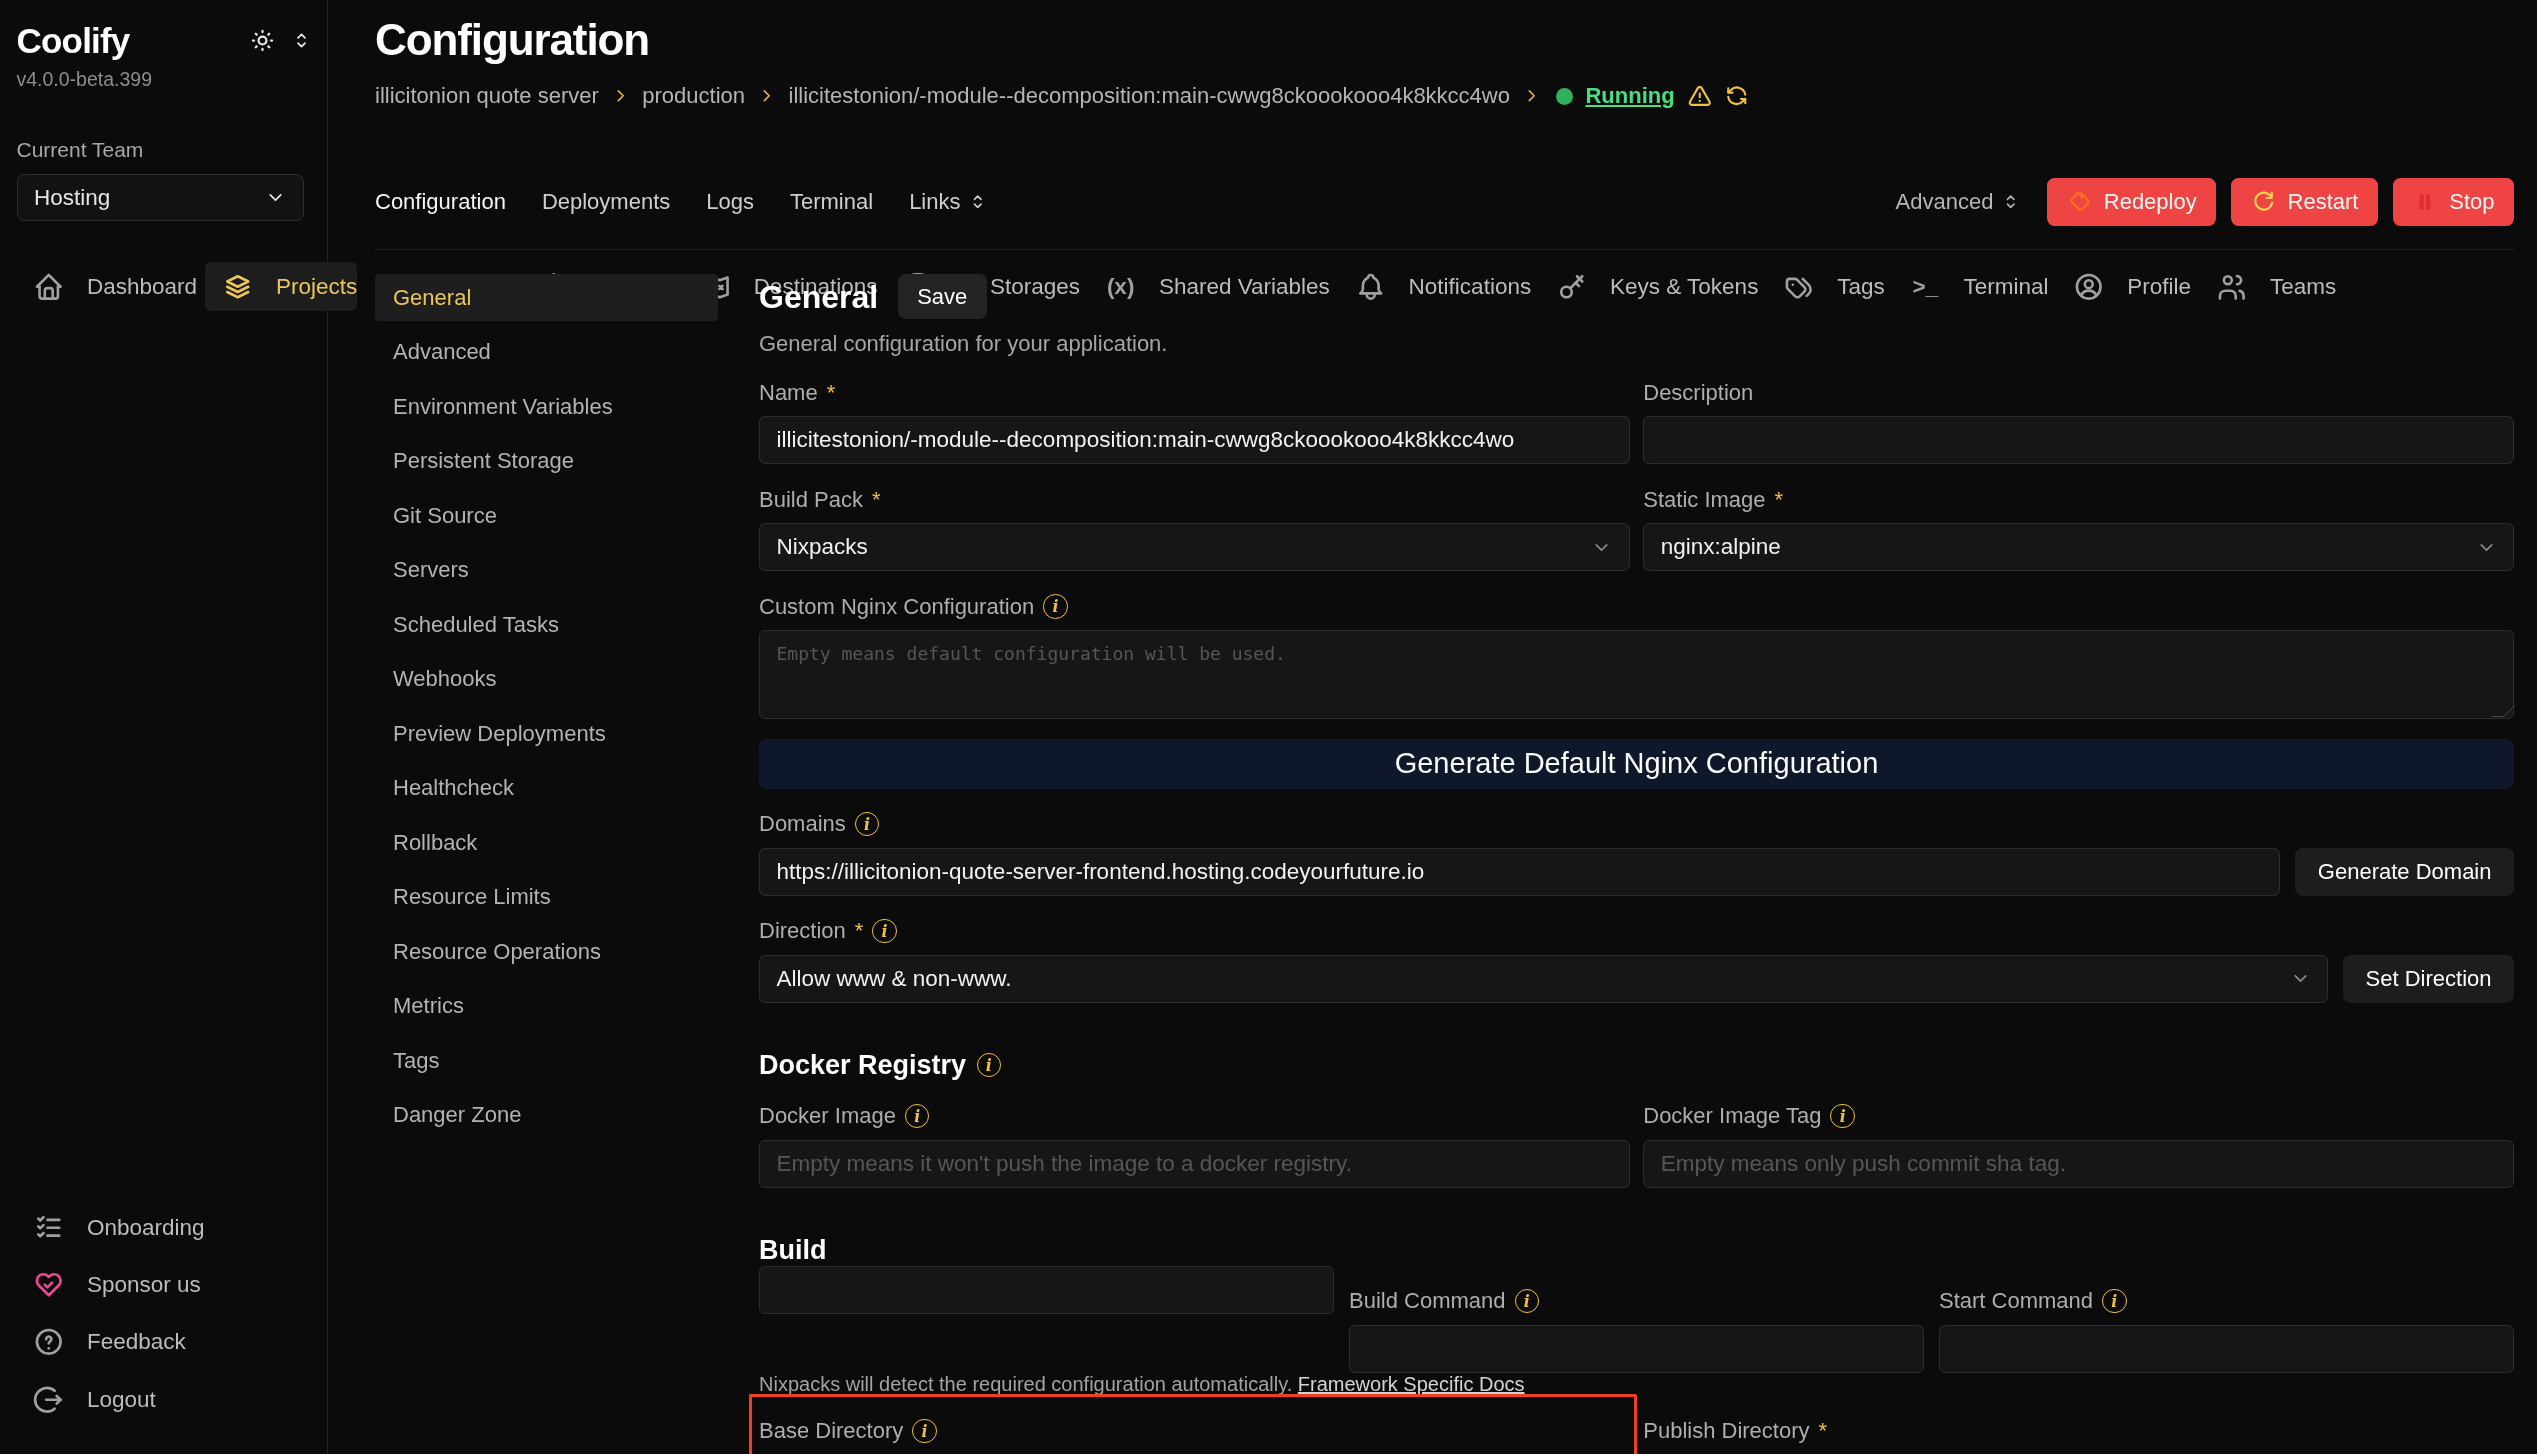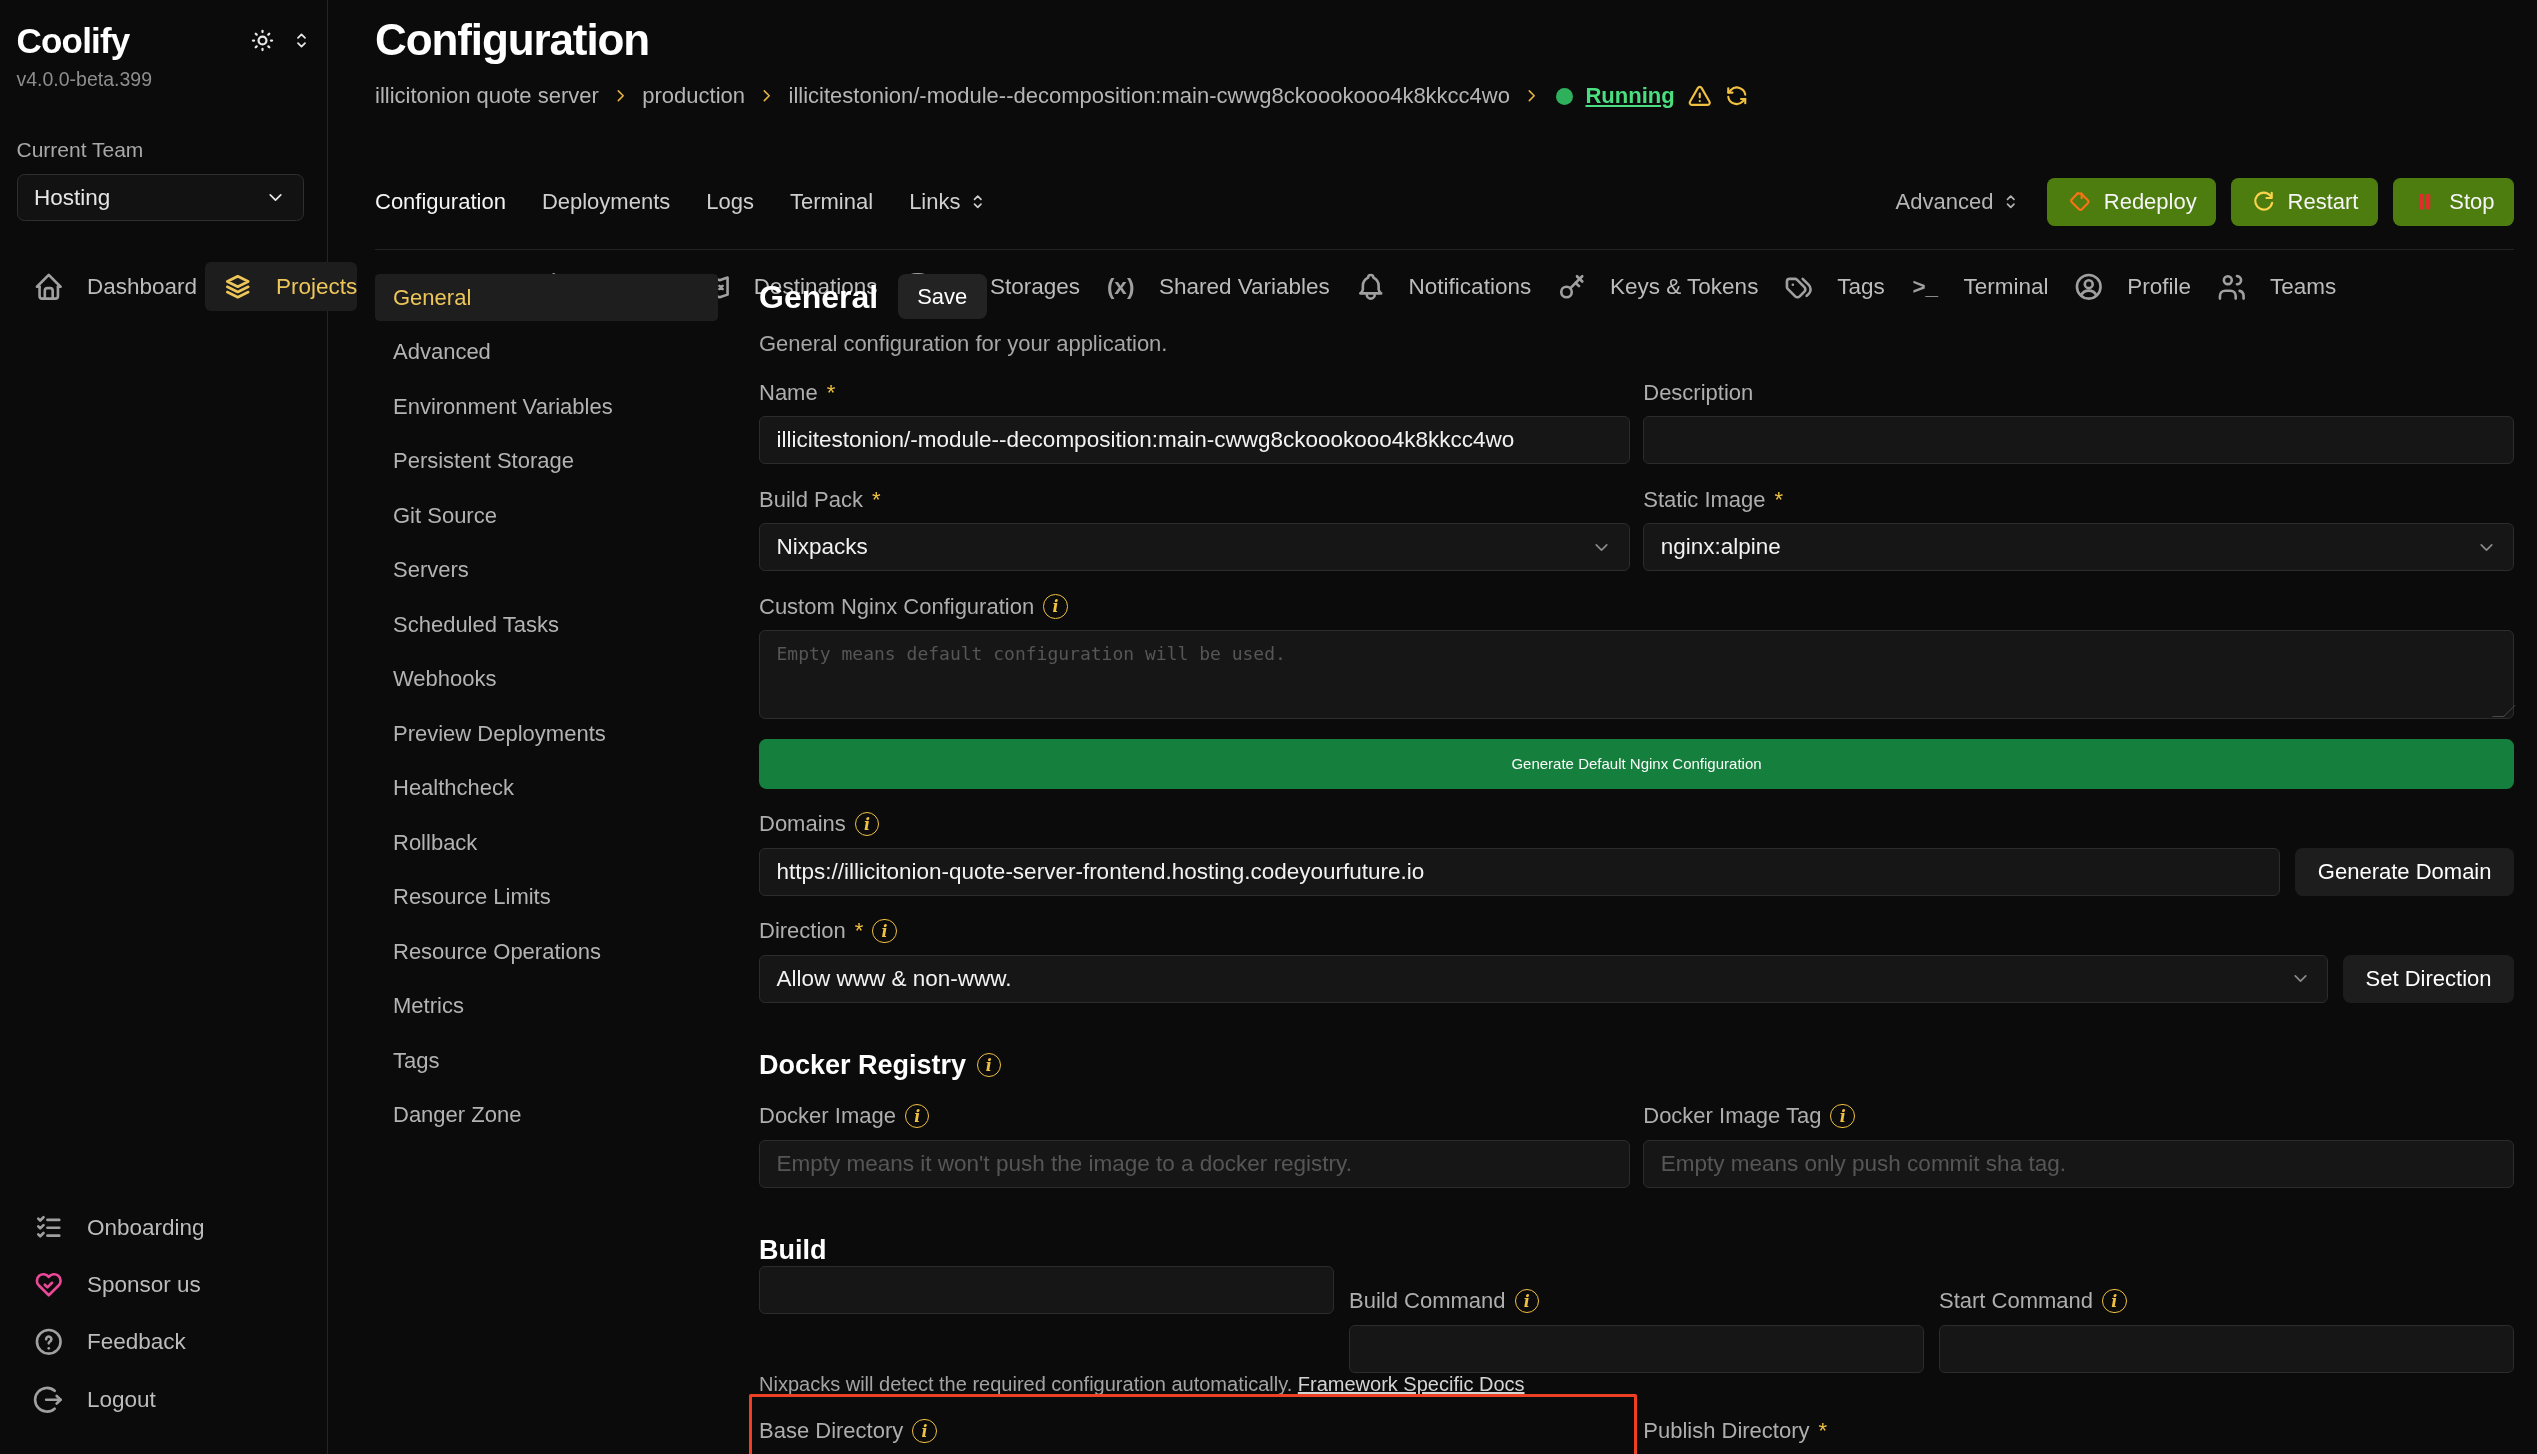--- a/index.html
+++ b/index.html
@@ -52,21 +52,21 @@
   .warn-ic{color:#f0c040;}
 
   .tabs-row{margin-top:69px;display:flex;align-items:center;}
   .tabs{display:flex;align-items:center;gap:36px;font-size:22px;color:#cfcfcf;}
   .tab{cursor:pointer;white-space:nowrap;}
   .tab.active{color:#f5f5f5;}
   .links-tab{display:flex;align-items:center;gap:7.5px;cursor:pointer;}
   .actions{margin-left:auto;display:flex;align-items:center;gap:15px;}
   .advanced{display:flex;align-items:center;gap:7.5px;color:#b5b5b5;font-size:22px;margin-right:12px;cursor:pointer;}
   .btn{
-    background:#4d7c0f;border-radius:7.5px;height:48px;display:flex;align-items:center;
+    background:#ef4444;border-radius:7.5px;height:48px;display:flex;align-items:center;
     gap:11.3px;padding:0 19.5px;font-size:22px;color:#f5f5f5;cursor:pointer;
   }
   .divider{border-bottom:0.8px solid #242424;margin-top:23px;}
 
   .content{display:flex;margin-top:24px;align-items:flex-start;}
   .subnav{width:384px;flex-shrink:0;display:flex;flex-direction:column;gap:7.5px;padding-right:41px;box-sizing:border-box;}
   .subnav-item{height:47px;display:flex;align-items:center;padding:0 18px;font-size:22px;color:#b3b3b3;border-radius:4.5px;cursor:pointer;white-space:nowrap;}
   .subnav-item.active{background:#1e1e1e;color:#edc65a;}
 
   .form{flex:1;min-width:0;}
@@ -94,22 +94,22 @@
   }
   input.input::placeholder{color:#565656;}
   .selectbox{position:relative;display:flex;align-items:center;cursor:pointer;}
   .selectbox .chev{position:absolute;right:16.5px;color:#8a8a8a;}
   textarea.input{height:89px;padding:12px 16.5px;resize:none;font-family:"DejaVu Sans Mono",monospace;font-size:18px;}
   textarea.input::placeholder{color:#565656;}
   .ta-wrap{position:relative;}
   .ta-grip{position:absolute;right:4.5px;bottom:6px;width:10.5px;height:10.5px;
     border-right:1.5px solid #555;border-bottom:1.5px solid #555;transform:skew(-45deg) ;opacity:.8;}
 
-  .wide-btn{margin-top:16.5px;width:100%;height:50px;background:#15803d;border-radius:7.5px;
-    display:flex;align-items:center;justify-content:center;font-size:15px;color:#fafafa;cursor:pointer;text-align:right;}
+  .wide-btn{margin-top:16.5px;width:100%;height:50px;background:#0f172a;border-radius:7.5px;
+    display:flex;align-items:center;justify-content:center;font-size:29px;color:#fafafa;cursor:pointer;text-align:right;}
   .row-with-btn{display:flex;gap:15px;align-items:stretch;}
   .row-with-btn .grow{flex:1;min-width:0;}
   .side-btn{flex-shrink:0;background:#1d1d1d;border-radius:7.5px;height:48px;display:flex;
     align-items:center;padding:0 22.5px;font-size:22px;color:#ffffff;cursor:pointer;white-space:nowrap;}
 
   .h3{font-size:27px;font-weight:bold;color:#ffffff;margin-top:47px;display:flex;align-items:center;gap:10.5px;}
   .note{font-size:20px;color:#a3a3a3;}
   .note .doclink{color:#d4d4d4;text-decoration:underline;cursor:pointer;}
 
   .base-cell{position:relative;}

